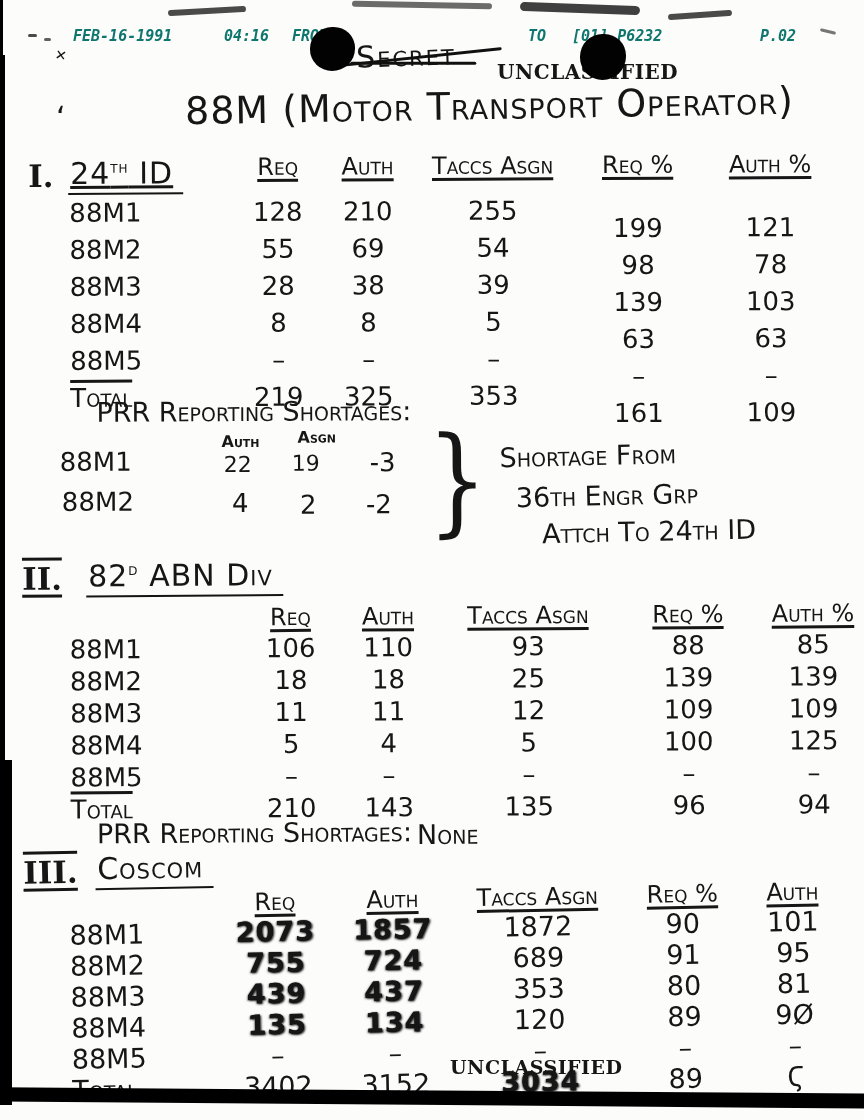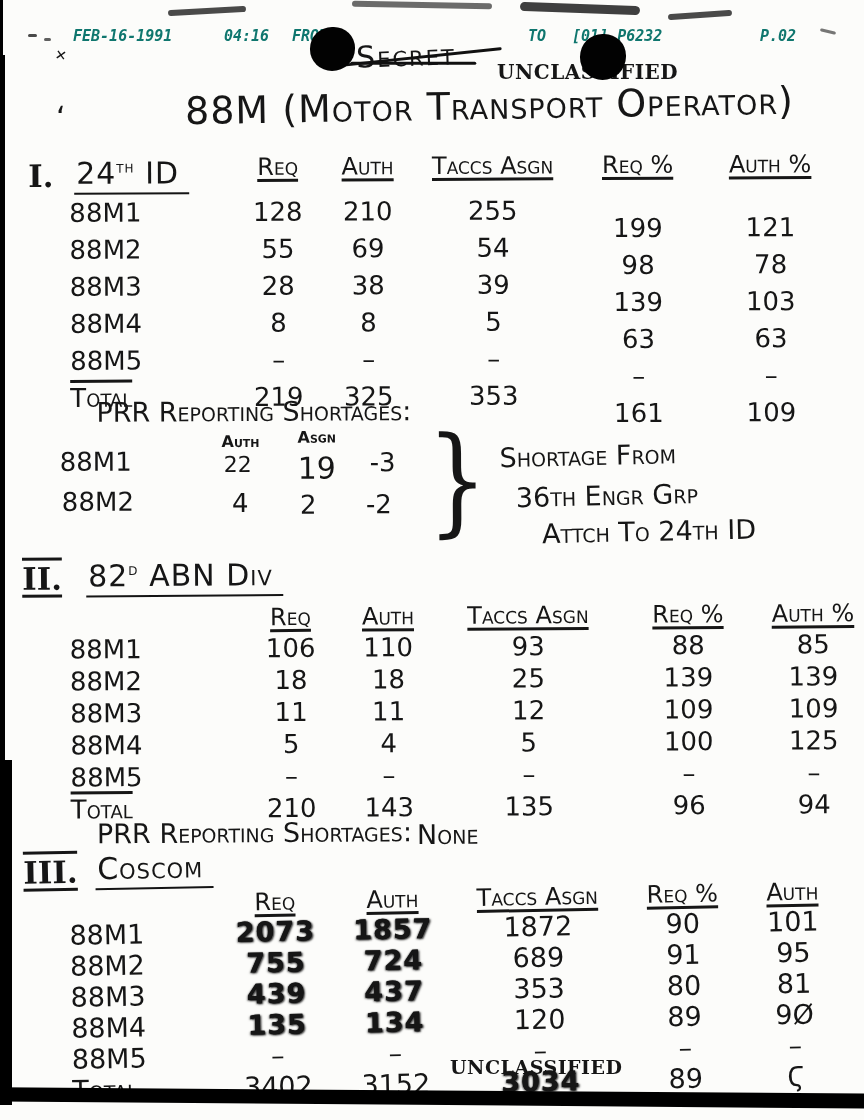--- a/index.html
+++ b/index.html
@@ -71,21 +71,21 @@
   .smear{font-weight:bold;letter-spacing:1px;
          text-shadow:0 0 1px #000,1.5px 1px 2px rgba(25,25,25,.8),-1px 1px 2px rgba(50,50,50,.55);}
   
   .short{position:absolute;left:0;top:243px;width:864px;height:170px;}
   .short>div,.short>span{position:absolute;white-space:nowrap;}
   .sh-label{left:95px;top:0;font-size:27px;}
   .sh-col-auth{left:220px;top:36px;font-size:16px;font-weight:bold;}
   .sh-col-asgn{left:296px;top:32px;font-size:16px;font-weight:bold;}
   .sh-l1{left:58px;top:50px;font-size:26px;}
   .sh-a1{left:222px;top:56px;font-size:22px;}
-  .sh-g1{left:296px;top:55px;font-size:30px;}
+  .sh-g1{left:290px;top:55px;font-size:22px;}
   .sh-d1{left:368px;top:52px;font-size:26px;}
   .sh-l2{left:60px;top:90px;font-size:26px;}
   .sh-a2{left:230px;top:92px;font-size:26px;}
   .sh-g2{left:298px;top:94px;font-size:26px;}
   .sh-d2{left:364px;top:94px;font-size:26px;}
   .sh-brace{left:418px;top:26px;font-size:118px;font-family:"DejaVu Serif",serif;
             font-weight:normal;transform:scaleX(.8);line-height:1;}
   .sh-n1{left:498px;top:46px;font-size:27px;transform:rotate(-1deg);}
   .sh-n2{left:514px;top:86px;font-size:27px;transform:rotate(-1deg);}
   .sh-n3{left:540px;top:122px;font-size:27px;transform:rotate(-1deg);}
@@ -127,21 +127,21 @@
     <span>Secret</span>
     <div class="strike1"></div>
     <div class="strike2"></div>
   </div>
   <div class="unclass-top">UNCLASSIFIED</div>
 
   <div class="doc-title hw">88M (Motor Transport Operator)</div>
 
   <section class="sec sec1 hw">
     <span class="numeral" style="left:28px;top:4px;">I.</span>
-    <span class="heading" style="left:74px;top:2px;"><span>24</span><sup>th</sup><span> ID</span></span>
+    <span class="heading" style="left:68px;top:2px;text-decoration:underline;"><span>24</span><sup>th</sup><span> ID</span></span>
     <div class="tbl">
       <div class="row">
         <span class="lab"></span>
         <span class="hdr">Req</span>
         <span class="hdr">Auth</span>
         <span class="hdr">Taccs Asgn</span>
         <span class="hdr">Req %</span>
         <span class="hdr">Auth %</span>
       </div>
       <div class="row">

